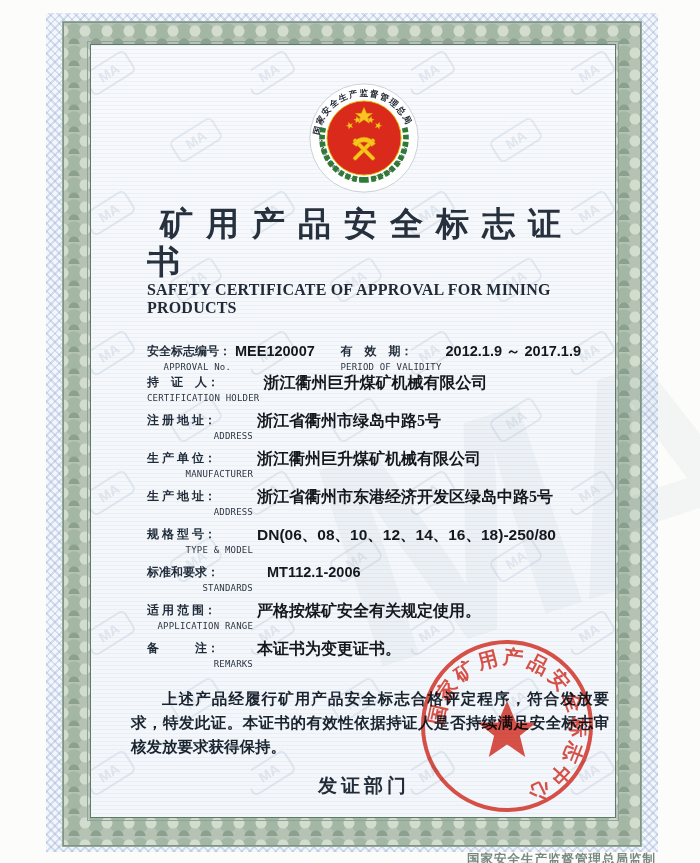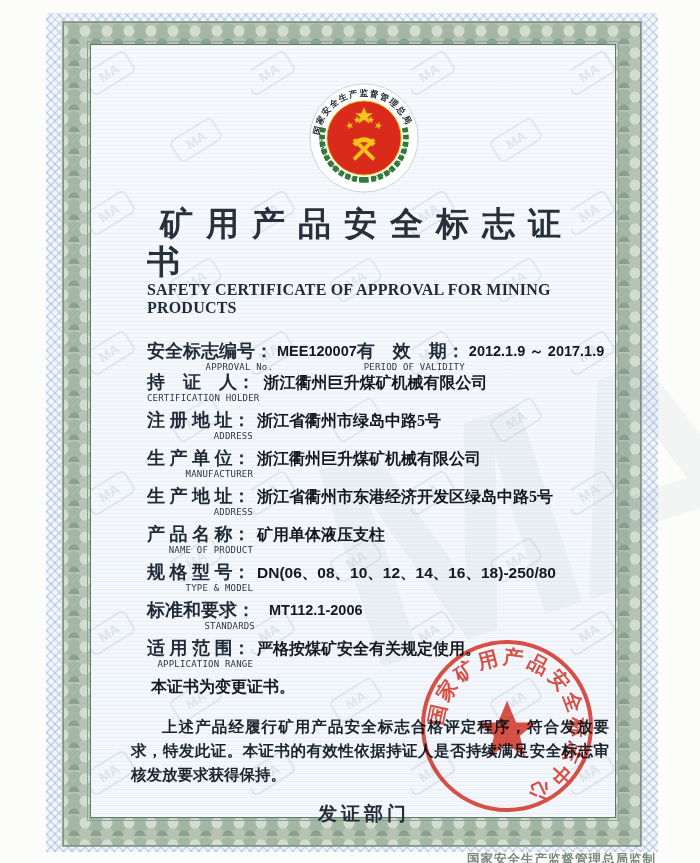--- a/index.html
+++ b/index.html
@@ -38,21 +38,21 @@
 
   .title-cn{margin-top:10px;text-align:left;font-size:33px;font-weight:bold;color:#27313e;
     letter-spacing:13px;text-indent:13px;line-height:38px;}
   .title-en{margin-top:0;font-size:16px;font-weight:bold;color:#212b37;letter-spacing:.2px;}
 
   .row-pair{display:flex;margin-top:24px;}
   .pair-col{display:flex;}
   .pair-col.left{width:260px;}
   .field{margin-bottom:7px;}
   .lab-wrap{display:inline-block;vertical-align:top;}
-  .lab-cn{font-size:18px;font-weight:bold;color:#1f2a38;white-space:nowrap;line-height:21px;}
+  .lab-cn{font-size:12px;font-weight:bold;color:#1f2a38;white-space:nowrap;line-height:21px;}
   .lab-en{font-size:9px;font-family:"DejaVu Sans Mono",monospace;color:#2c3642;line-height:10px;letter-spacing:.2px;white-space:nowrap;text-align:right;}
   .val{font-size:16px;font-weight:bold;color:#14181d;line-height:21px;padding-left:4px;white-space:nowrap;}
   .val.mono{font-family:Liberation Sans, sans-serif;font-size:14.5px;text-align:right;}
   .fieldline{display:flex;align-items:flex-start;}
   .fields-block{}
   .fields-block .lab-wrap{min-width:106px;}
   .block2{}
 
   .decl{margin-top:18px;margin-left:-16px;width:478px;font-size:15.5px;font-weight:bold;
     color:#1a242f;line-height:24px;text-indent:2em;text-align:justify;}
@@ -180,29 +180,20 @@
             <span class="lab-wrap">
               <div class="lab-cn">生 产 地 址：</div>
               <div class="lab-en">ADDRESS</div>
             </span>
             <span class="val">浙江省衢州市东港经济开发区绿岛中路5号</span>
           </div>
         </div>
         <div class="field">
           <div class="fieldline">
             <span class="lab-wrap">
-              <div class="lab-cn">产 品 名 称：</div>
-              <div class="lab-en">NAME OF PRODUCT</div>
-            </span>
-            <span class="val">矿用单体液压支柱</span>
-          </div>
-        </div>
-        <div class="field">
-          <div class="fieldline">
-            <span class="lab-wrap">
               <div class="lab-cn">规 格 型 号：</div>
               <div class="lab-en">TYPE &amp; MODEL</div>
             </span>
             <span class="val mono" style="font-size:15.5px">DN(06、08、10、12、14、16、18)-250/80</span>
           </div>
         </div>
       </div>
 
       <div class="fields-block block2">
         <div class="field">
@@ -218,20 +209,24 @@
           <div class="fieldline">
             <span class="lab-wrap">
               <div class="lab-cn">适 用 范 围：</div>
               <div class="lab-en">APPLICATION RANGE</div>
             </span>
             <span class="val">严格按煤矿安全有关规定使用。</span>
           </div>
         </div>
         <div class="field">
           <div class="fieldline">
+            <span class="lab-wrap">
+              <div class="lab-cn">备　　　注：</div>
+              <div class="lab-en">REMARKS</div>
+            </span>
             <span class="val">本证书为变更证书。</span>
           </div>
         </div>
       </div>
 
       <div class="decl">上述产品经履行矿用产品安全标志合格评定程序，符合发放要求，特发此证。本证书的有效性依据持证人是否持续满足安全标志审核发放要求获得保持。</div>
 
       <div class="issued">
         <div class="issued-cn">发证部门</div>
 

